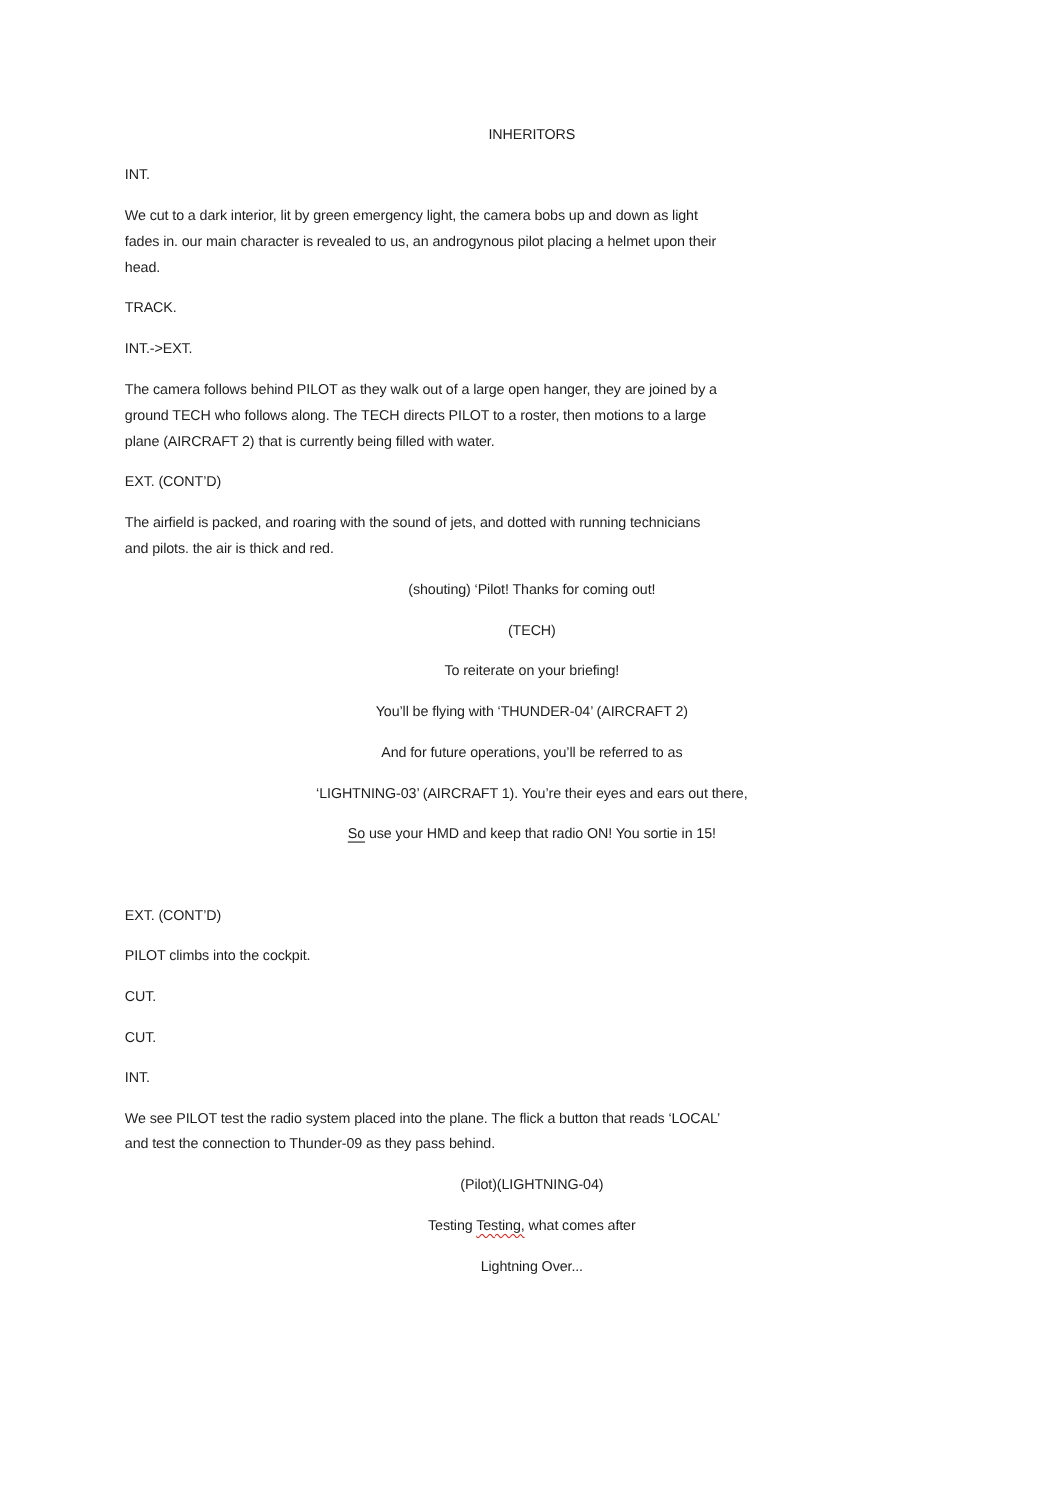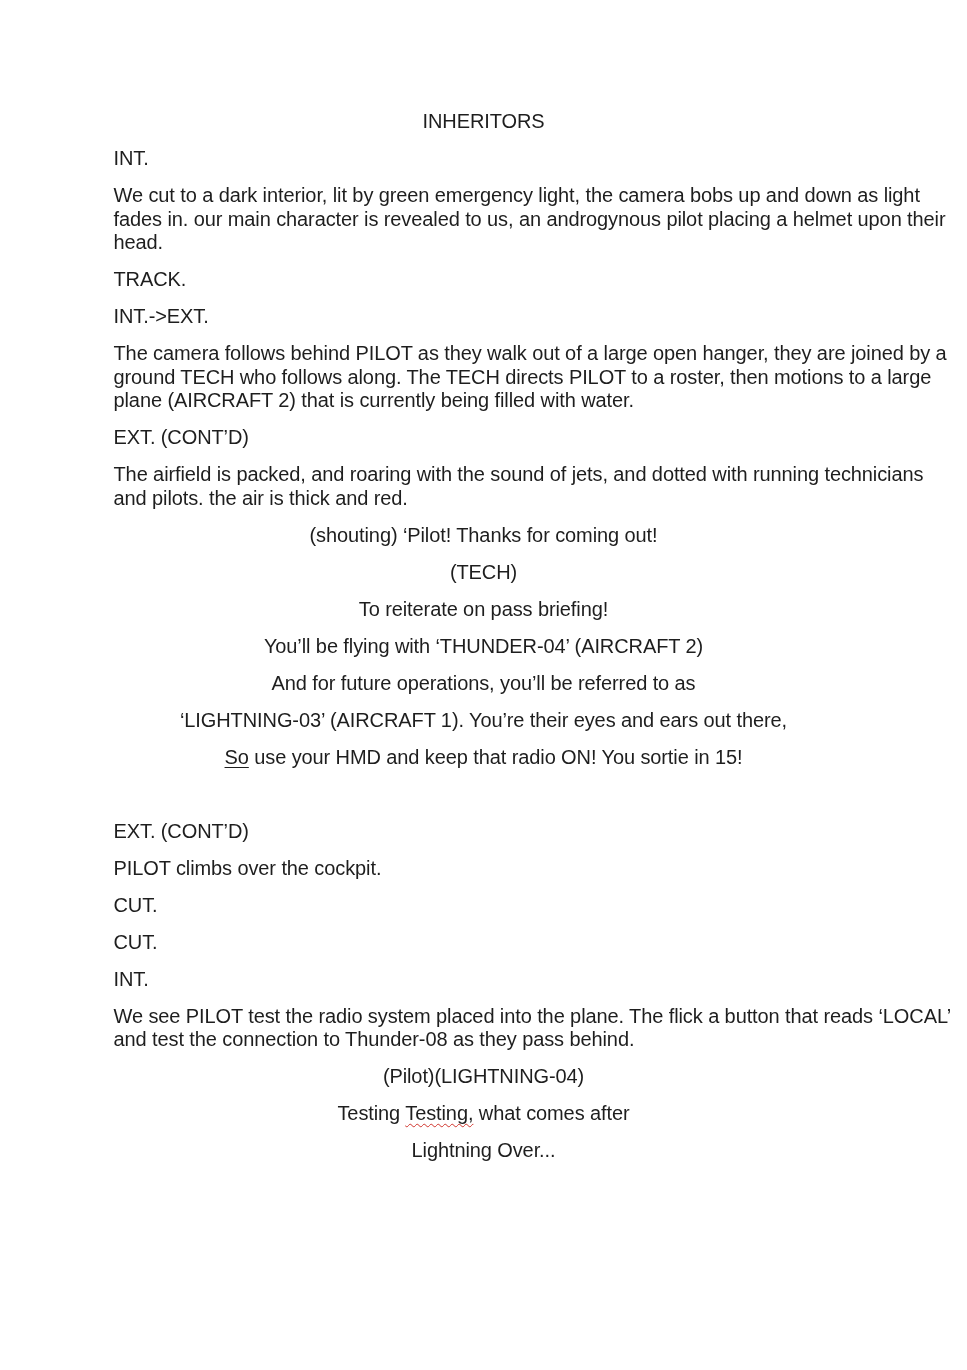--- a/index.html
+++ b/index.html
@@ -10,21 +10,21 @@
   body {
     width: 967px;
     height: 1370px;
     overflow: hidden;
     font-family: "Liberation Sans", sans-serif;
   }
   .page {
     width: 740px;
     margin: 110px auto 0 auto;
     color: var(--text-color, #1e1e1e);
-    font-size: 20px;
+    font-size: 13px;
     line-height: 23.5px;
     letter-spacing: -0.1px;
   }
   .para {
     margin: 0 0 13.5px 0;
     min-height: 23.5px;
     white-space: pre;
   }
   .para.left   { text-align: left; }
   .para.center { text-align: center; }
@@ -56,29 +56,29 @@
     <p class="para right"><span>TRACK.</span></p>
     <p class="para left"><span>INT.-&gt;EXT.</span></p>
     <p class="para left"><span>The camera follows behind PILOT as they walk out of a large open hanger, they are joined by a
 ground TECH who follows along. The TECH directs PILOT to a roster, then motions to a large
 plane (AIRCRAFT 2) that is currently being filled with water.</span></p>
     <p class="para left"><span>EXT. (CONT’D)</span></p>
     <p class="para left"><span>The airfield is packed, and roaring with the sound of jets, and dotted with running technicians
 and pilots. the air is thick and red.</span></p>
     <p class="para center"><span>(shouting) ‘Pilot! Thanks for coming out!</span></p>
     <p class="para center"><span>(TECH)</span></p>
-    <p class="para center"><span>To reiterate on pass briefing!</span></p>
+    <p class="para center"><span>To reiterate on your briefing!</span></p>
     <p class="para center"><span>You’ll be flying with ‘THUNDER-04’ (AIRCRAFT 2)</span></p>
     <p class="para center"><span>And for future operations, you’ll be referred to as</span></p>
     <p class="para center"><span>‘LIGHTNING-03’ (AIRCRAFT 1). You’re their eyes and ears out there,</span></p>
     <p class="para center"><span class="u">So</span><span> use your HMD and keep that radio ON! You sortie in 15!</span></p>
     <p class="para left"><span></span></p>
     <p class="para left"><span>EXT. (CONT’D)</span></p>
-    <p class="para left"><span>PILOT climbs over the cockpit.</span></p>
+    <p class="para left"><span>PILOT climbs into the cockpit.</span></p>
     <p class="para right"><span>CUT.</span></p>
     <p class="para right"><span>CUT.</span></p>
     <p class="para left"><span>INT.</span></p>
     <p class="para left"><span>We see PILOT test the radio system placed into the plane. The flick a button that reads ‘LOCAL’
-and test the connection to Thunder-08 as they pass behind.</span></p>
+and test the connection to Thunder-09 as they pass behind.</span></p>
     <p class="para center"><span>(Pilot)(LIGHTNING-04)</span></p>
     <p class="para center"><span>Testing </span><span class="spell">Testing,</span><span> what comes after</span></p>
     <p class="para center"><span>Lightning Over...</span></p>
   </div>
 
 </body></html>

